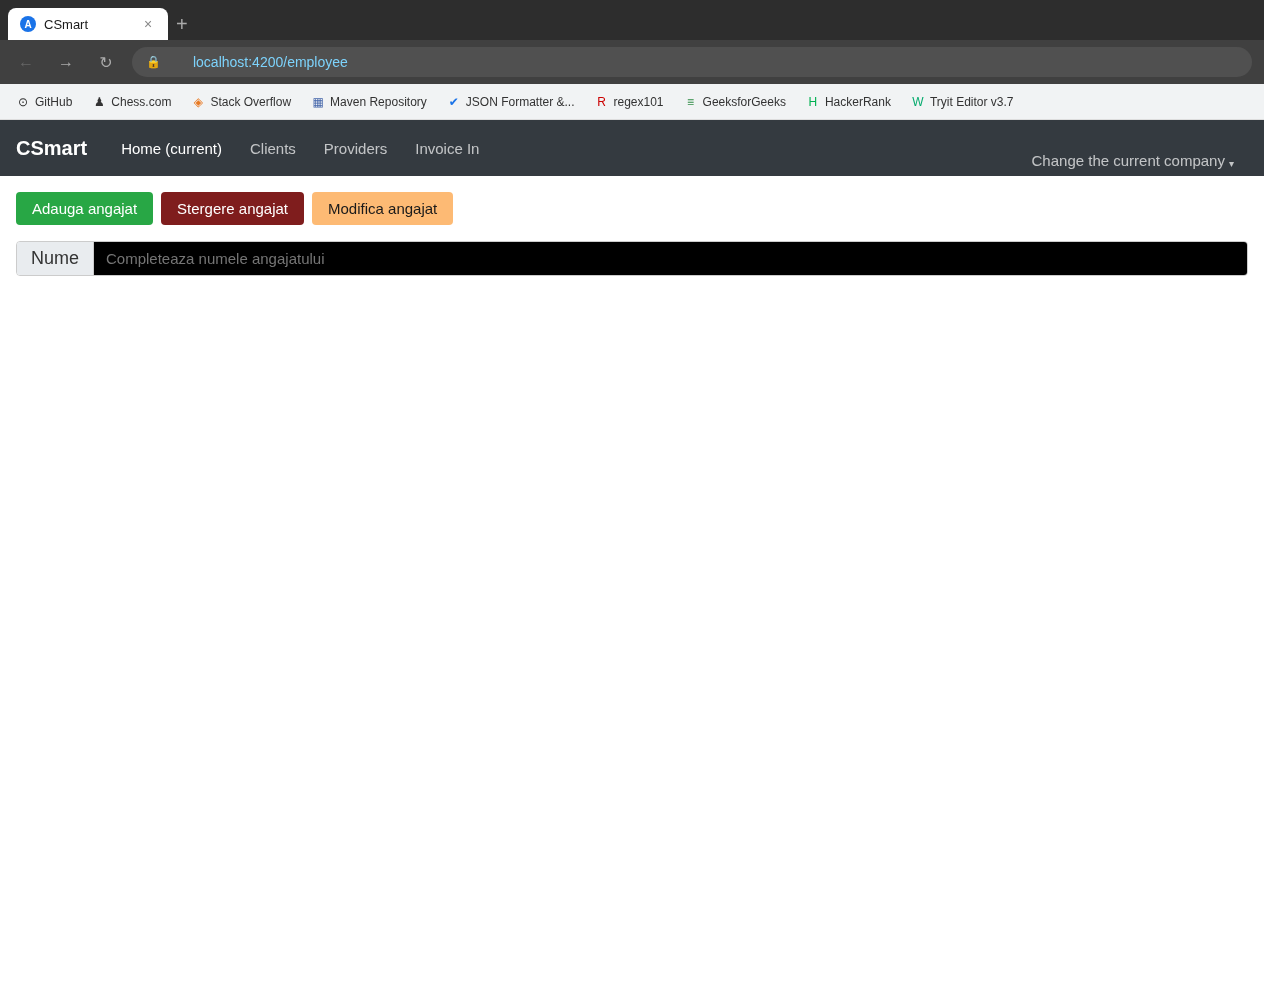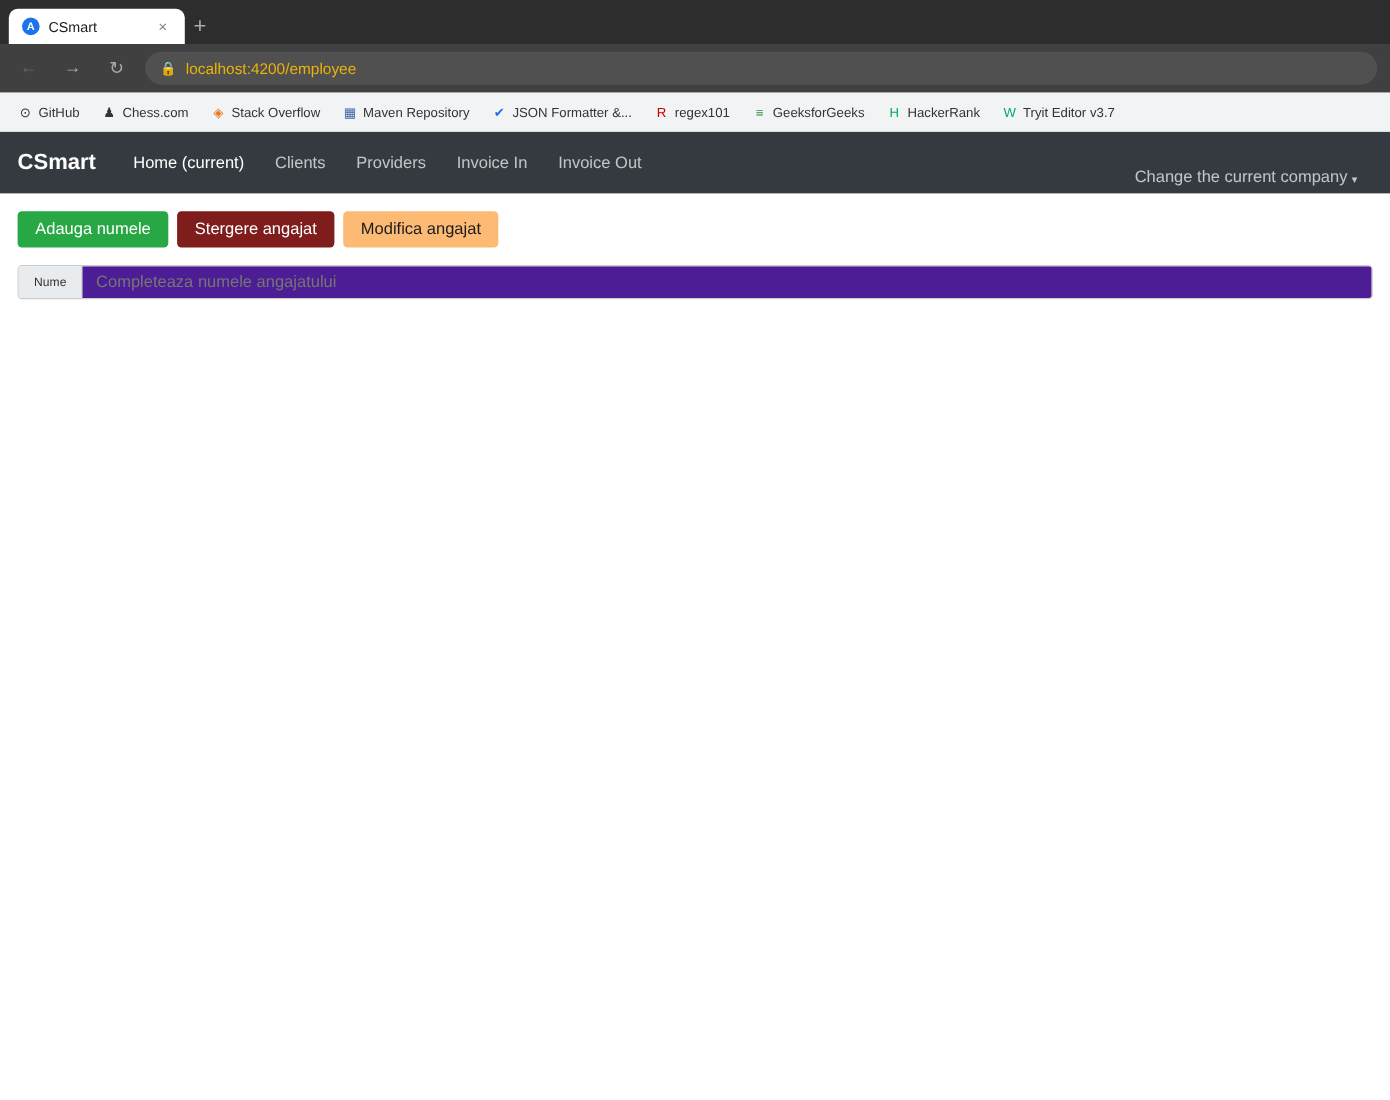--- a/index.html
+++ b/index.html
@@ -105,21 +105,21 @@
       flex: 1;
       display: flex;
       align-items: center;
       background: #505050;
       border-radius: 20px;
       padding: 4px 14px;
       gap: 8px;
       height: 30px;
     }
     .url-lock { color: #aaa; font-size: 12px; }
-    .url-text { color: #eab308; font-size: 14px; flex: 1; }
+    .url-text { color: #7dd3fc; font-size: 14px; flex: 1; margin-left: 24px; }
 
     
     .bookmarks-bar {
       display: flex;
       align-items: center;
       background: #f1f3f4;
       padding: 4px 8px;
       gap: 4px;
       height: 36px;
       border-bottom: 1px solid #ddd;
@@ -222,34 +222,34 @@
       align-items: stretch;
       border: 1px solid #ccc;
       border-radius: 4px;
       overflow: hidden;
       width: 100%;
     }
     .search-label {
       background: #e9ecef;
       border-right: 1px solid #ccc;
       padding: 6px 14px;
-      font-size: 11px;
+      font-size: 18px;
       color: #333;
       display: flex;
       align-items: center;
       white-space: nowrap;
     }
     .search-input {
       flex: 1;
       border: none;
       outline: none;
       padding: 6px 12px;
       font-size: 15px;
       color: #888;
-      background: #4c1d95;
+      background: #000000;
     }
   </style>
 </head>
 <body>
 
 <div class="browser-chrome">
 
   <div class="tab-bar">
     <div class="tab active">
       <div class="tab-favicon">A</div>
@@ -312,31 +312,30 @@
 
 <div class="app-container">
   <nav class="app-navbar">
     <span class="app-brand">CSmart</span>
     <div class="nav-links">
 
     <span class="nav-link active">Home (current)</span>
         <span class="nav-link">Clients</span>
         <span class="nav-link">Providers</span>
         <span class="nav-link">Invoice In</span>
-        <span class="nav-link">Invoice Out</span>
       </div>
     <div class="nav-link nav-link-dropdown">
       <span>Change the current company</span>
       <span class="dropdown-arrow">▾</span>
     </div>
   </nav>
 
   <div class="main-content">
     <div class="action-buttons">
-      <button class="btn btn-green">Adauga numele</button>
+      <button class="btn btn-green">Adauga angajat</button>
       <button class="btn btn-red">Stergere angajat</button>
       <button class="btn btn-cyan">Modifica angajat</button>
     </div>
 
     <div class="search-row">
       <span class="search-label">Nume</span>
       <input class="search-input" type="text" placeholder="Completeaza numele angajatului" style="">
     </div>
   </div>
 </div>

